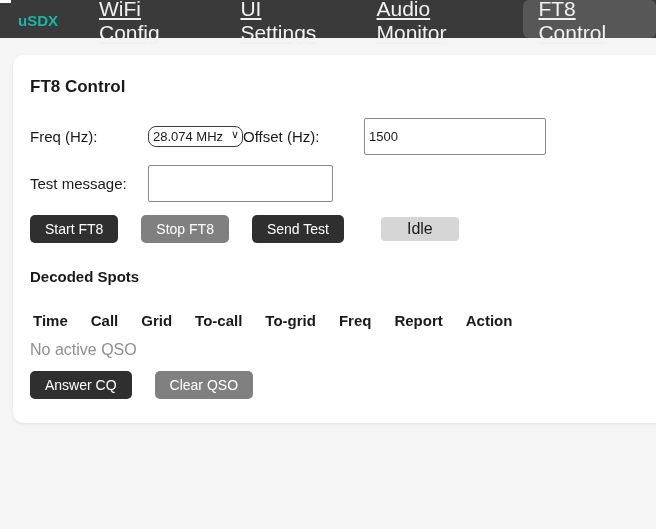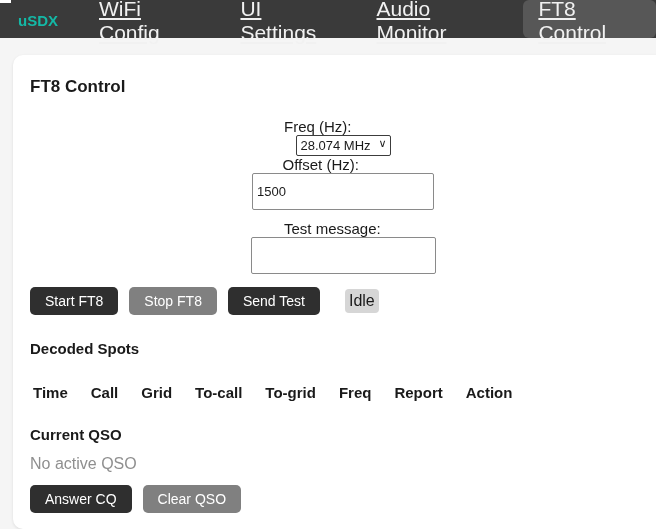--- a/index.html
+++ b/index.html
@@ -65,34 +65,33 @@
     font-size: 17px;
     font-weight: bold;
     margin: 8px 0 21px 0;
   }
 
   .form-row {
     display: flex;
     align-items: center;
     margin-bottom: 10px;
     font-size: 15px;
-    flex-direction: column;
   }
   .lbl { width: 118px; flex: none; }
   .lbl2 { width: 121px; flex: none; }
 
   select.freq-select {
     -webkit-appearance: none;
     appearance: none;
     width: 95px;
     height: 21px;
     font-size: 13px;
     font-family: "Liberation Sans", sans-serif;
     border: 1px solid #3c3c3c;
-    border-radius: 2px;
+    border-radius: 8px;
     background: #ffffff;
     padding: 0 2px 0 4px;
     color: #1a1a1a;
   }
   .select-wrap { position: relative; width: 95px; flex: none; }
   .select-wrap .chev {
     position: absolute;
     right: 4px; top: 2px;
     font-size: 11px;
     color: #222;
@@ -118,34 +117,34 @@
     align-items: center;
     margin-top: 13px;
   }
   .btn {
     border: none;
     border-radius: 5px;
     color: #ffffff;
     font-size: 14px;
     font-family: "Liberation Sans", sans-serif;
     padding: 7px 15px;
-    margin-right: 11px;
+    margin-right: 23px;
     cursor: pointer;
     line-height: 1;
     height: 28px;
   }
   .btn-dark { background: #2f2f2f; }
   .btn-gray { background: #808080; }
 
   .status-badge {
     background: #d6d6d6;
     color: #1a1a1a;
     font-size: 16px;
     border-radius: 4px;
-    padding: 3px 4px;
+    padding: 3px 26px;
     margin-left: 14px;
   }
 
   .section-heading {
     font-size: 15px;
     font-weight: bold;
     margin: 25px 0 0 0;
   }
 
   .spots-header {
@@ -213,21 +212,20 @@
     <span>Time</span>
     <span>Call</span>
     <span>Grid</span>
     <span>To-call</span>
     <span>To-grid</span>
     <span>Freq</span>
     <span>Report</span>
     <span>Action</span>
   </div>
 
-  <h3 class="section-heading">Current QSO</h3>
 
   <div class="qso-status">No active QSO</div>
 
   <div class="qso-btn-row">
     <button class="btn btn-dark">Answer CQ</button>
     <button class="btn btn-gray">Clear QSO</button>
   </div>
 
 </main>
 

